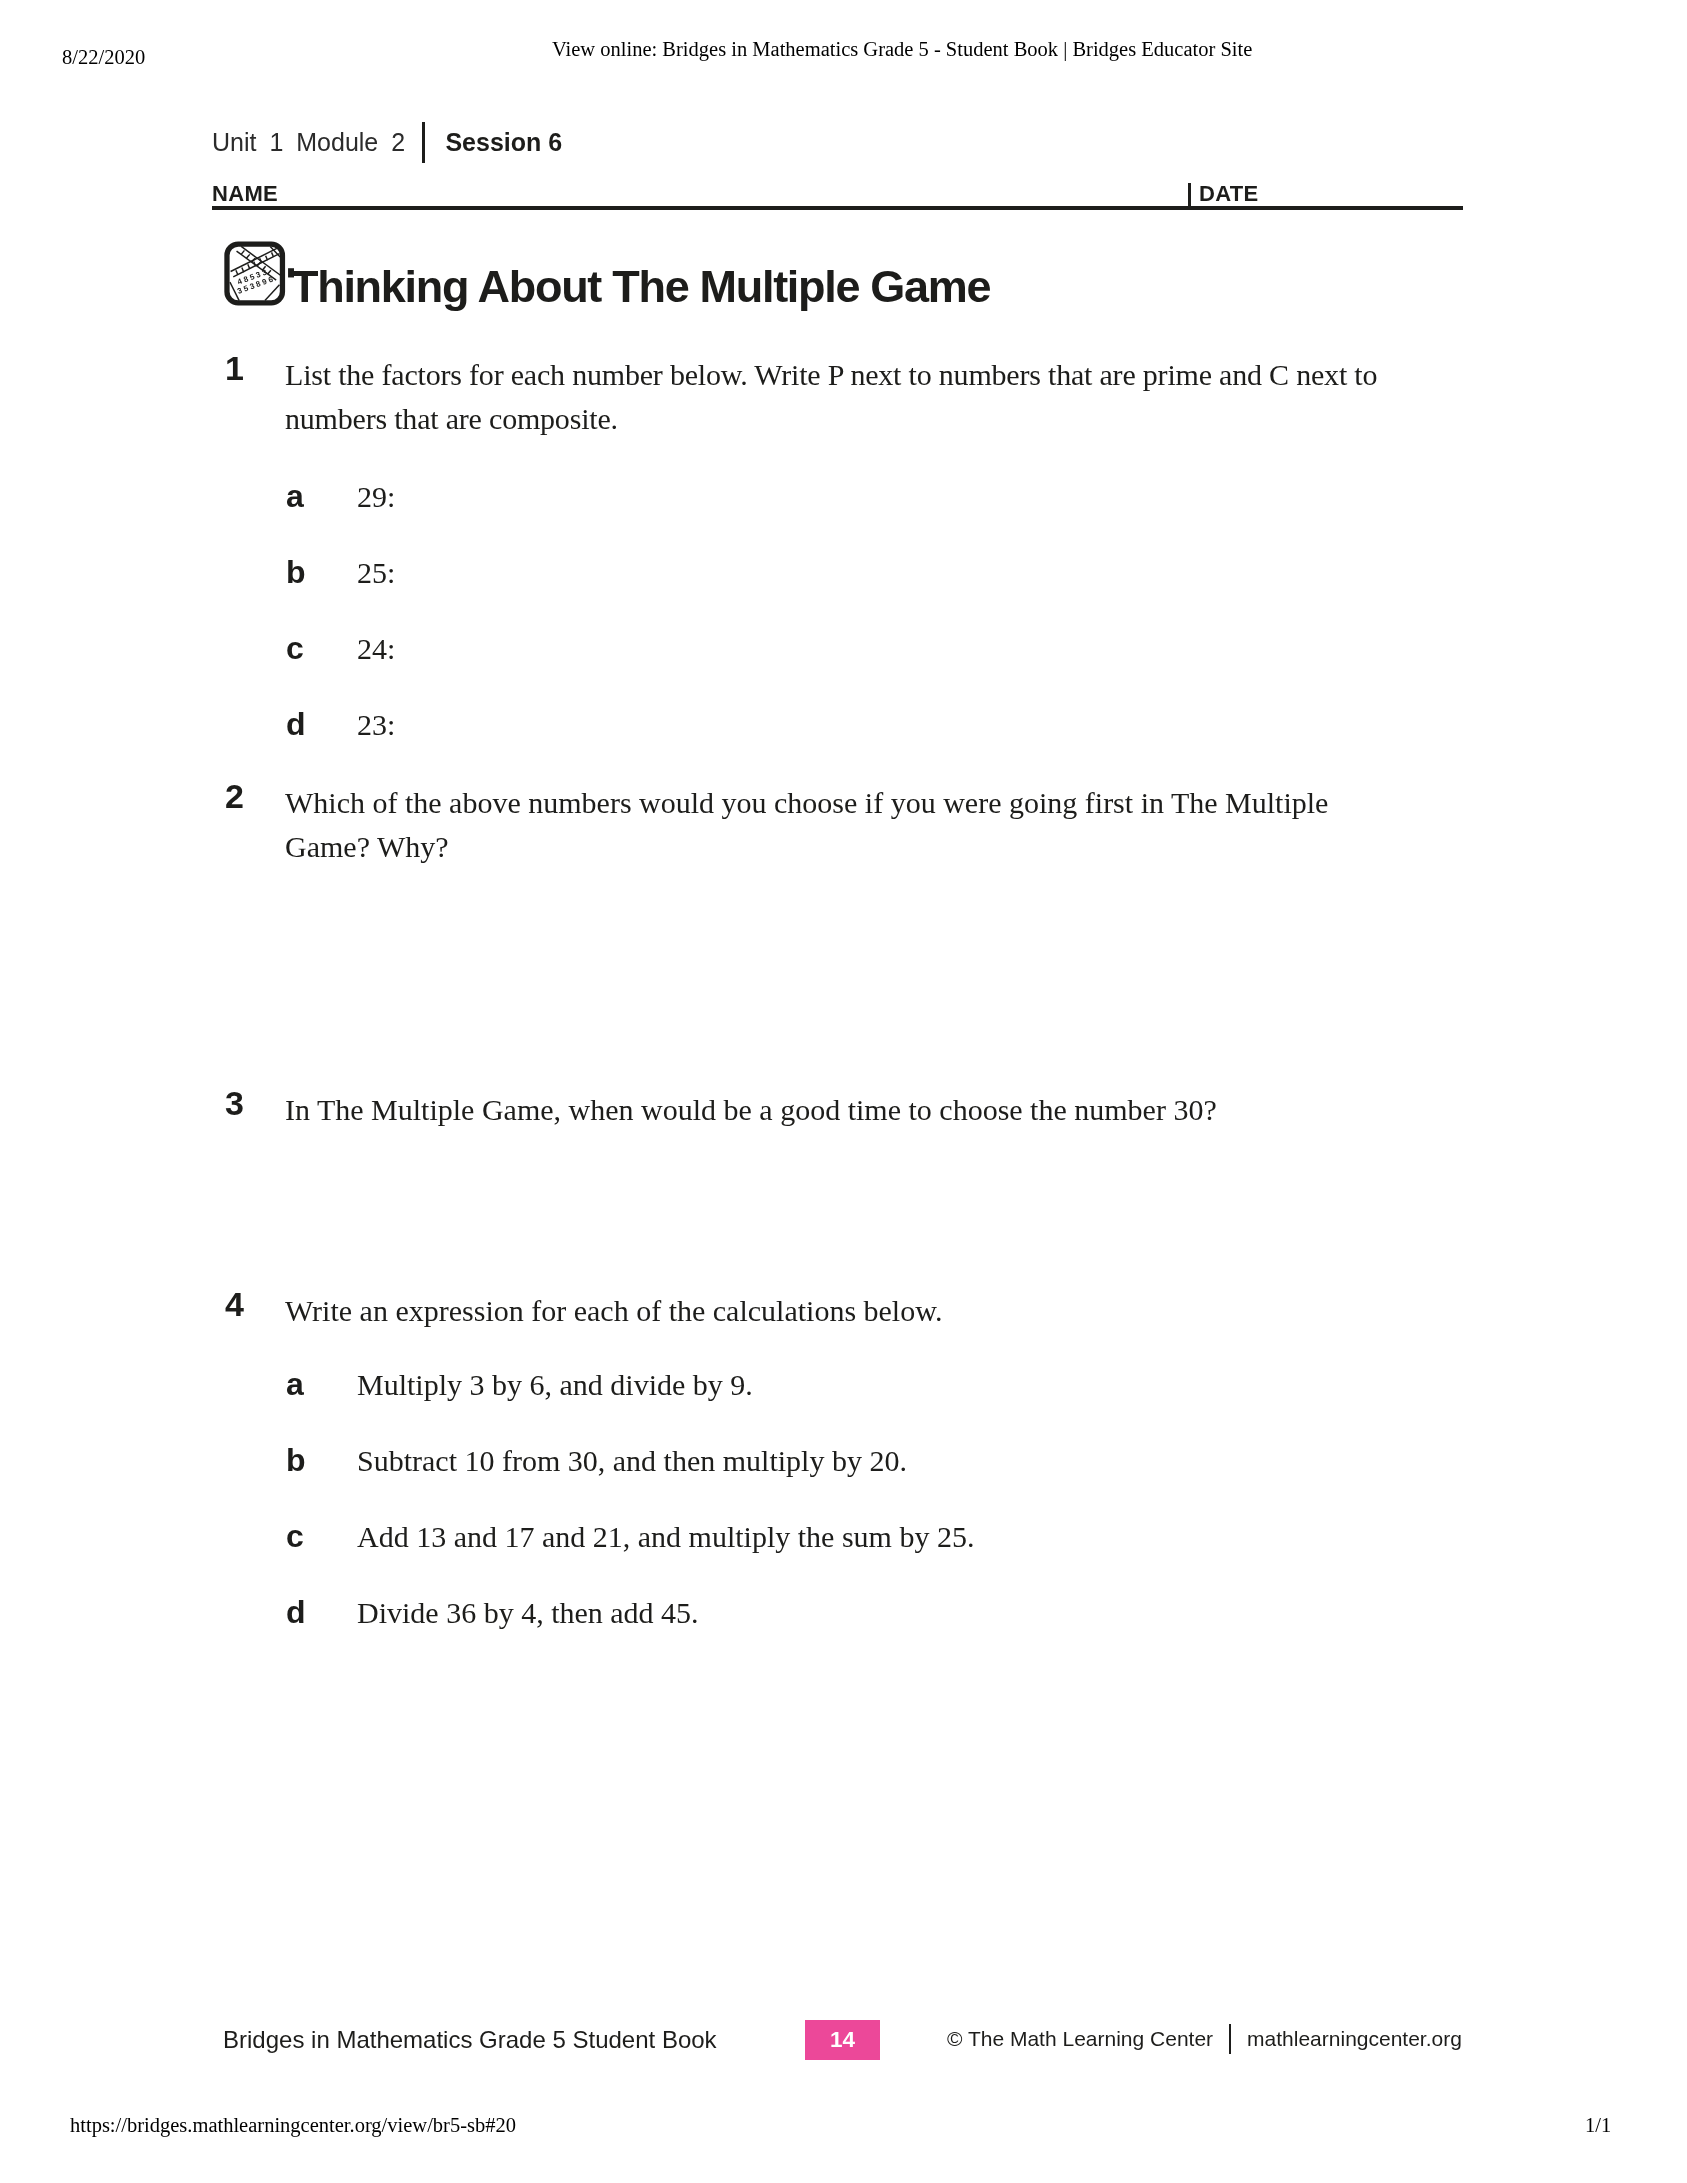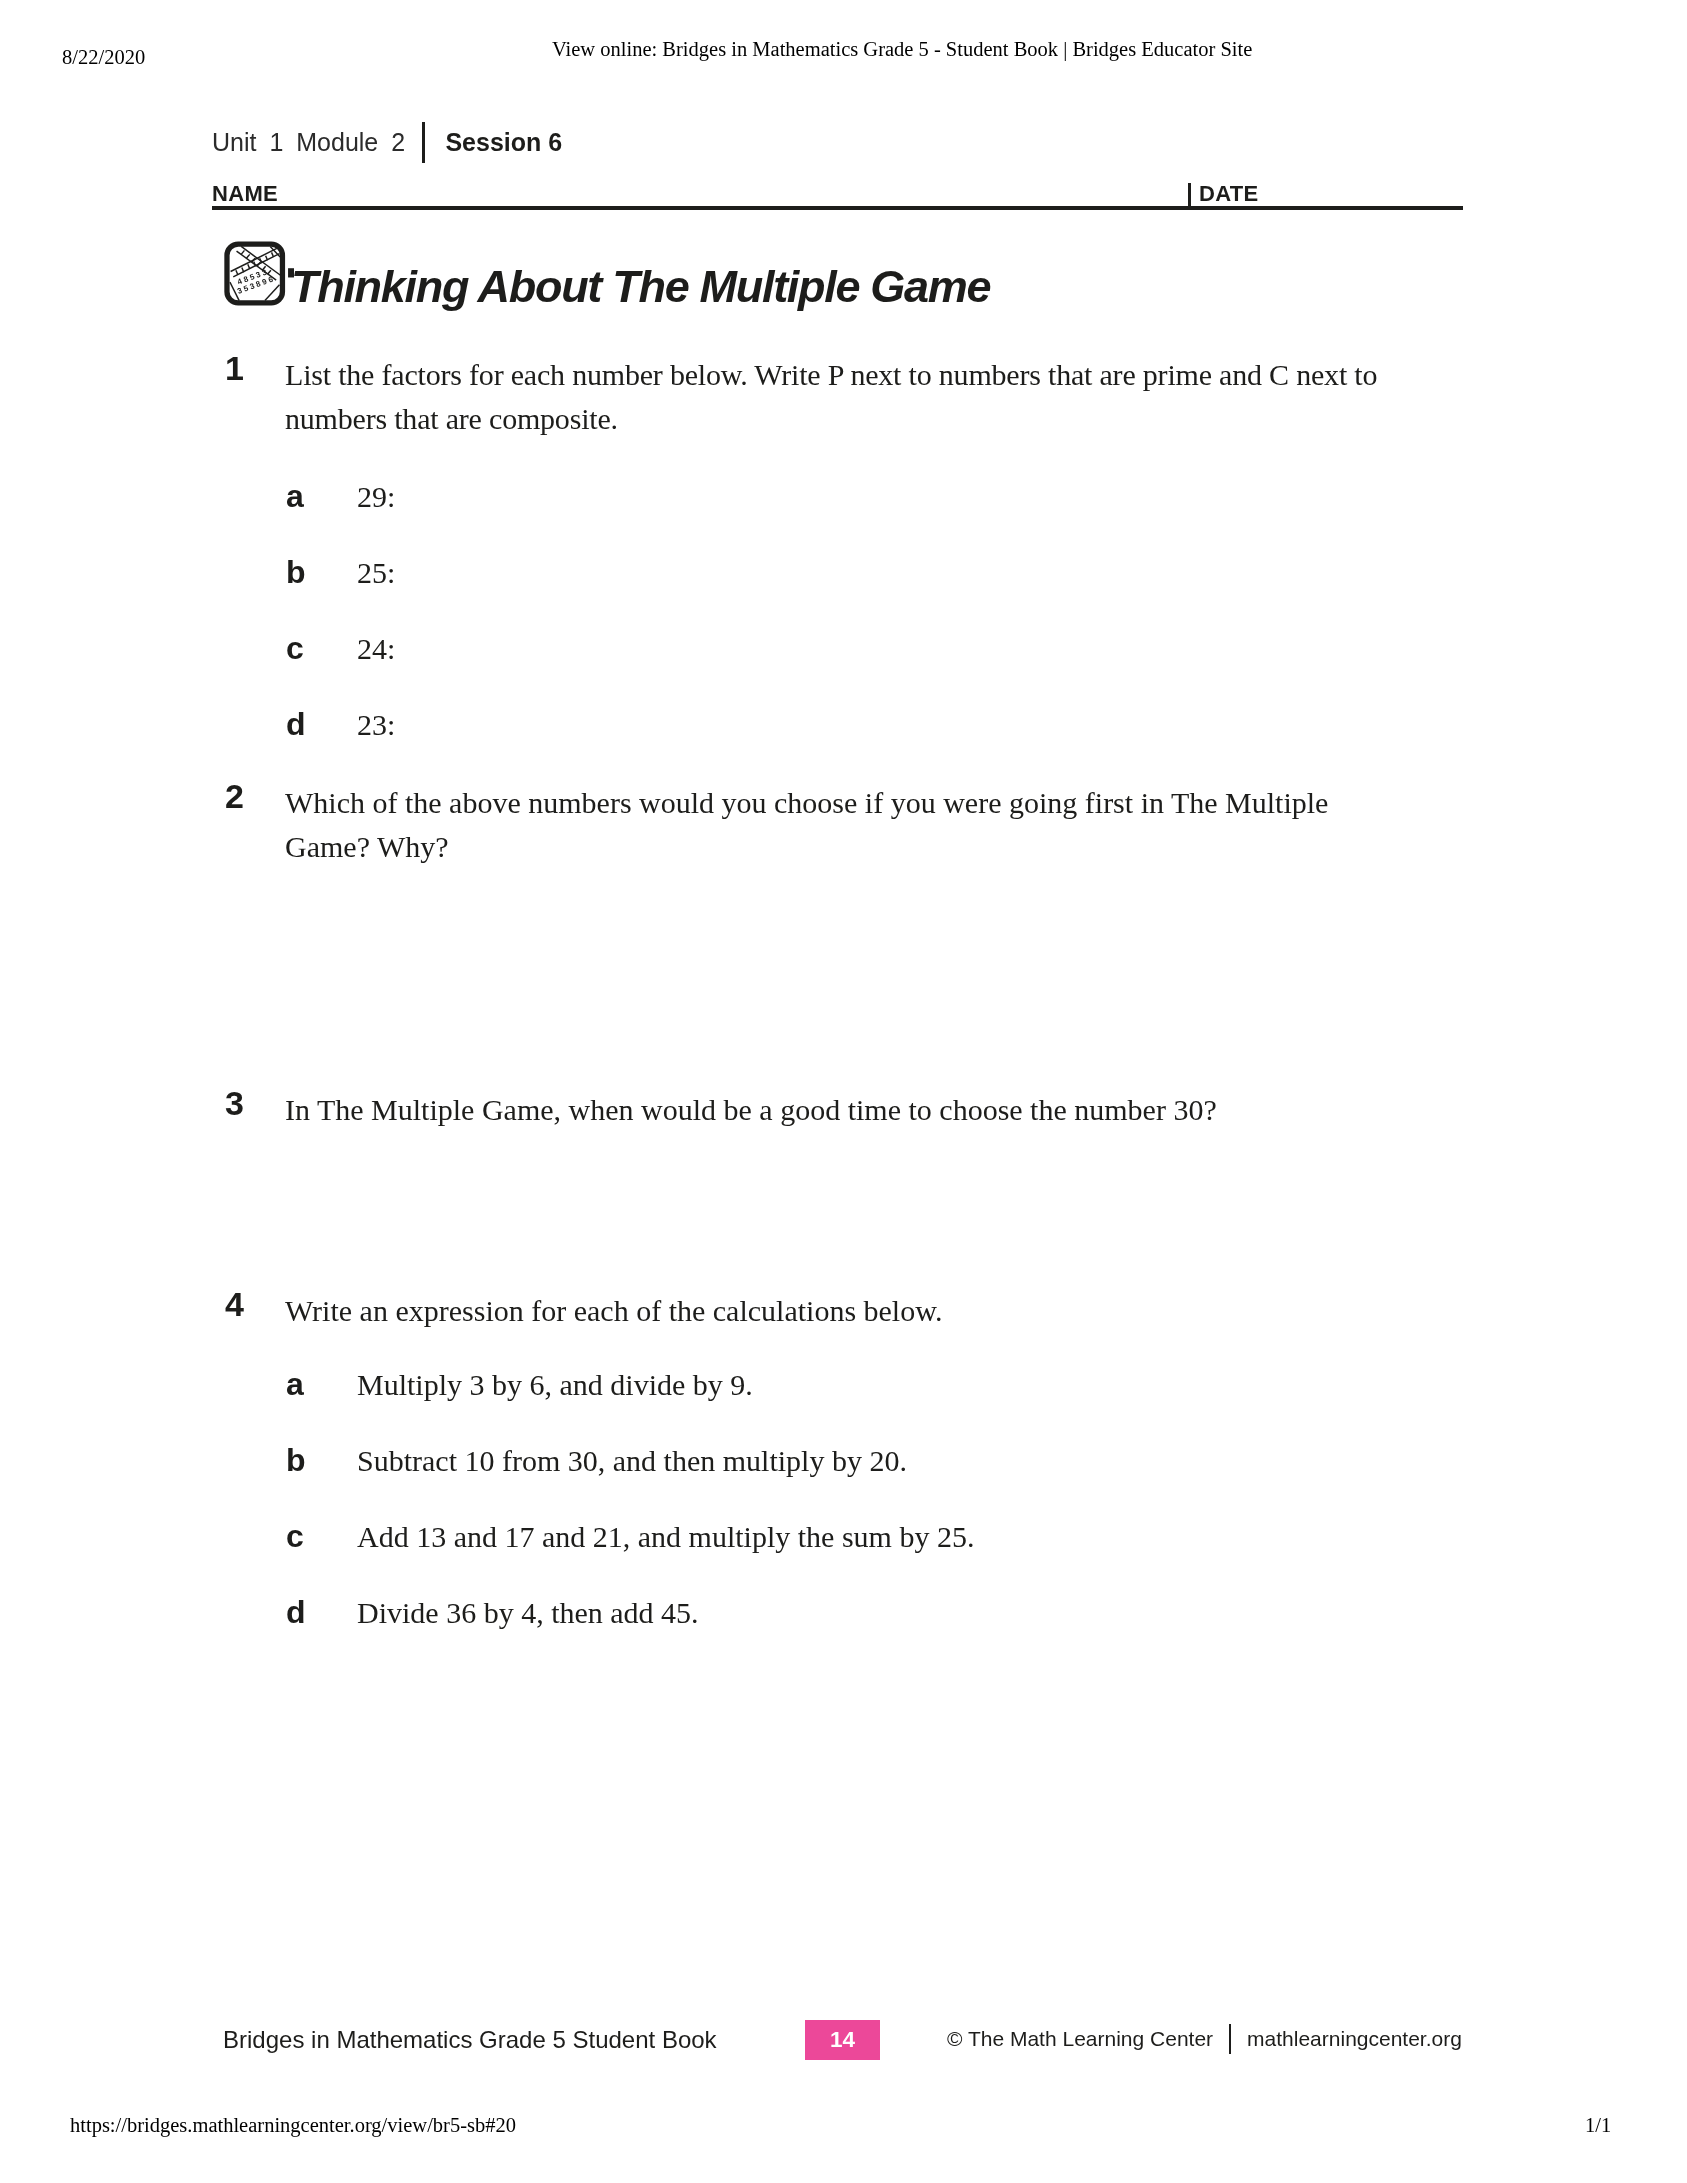--- a/index.html
+++ b/index.html
@@ -20,21 +20,21 @@
   #unit-line .unit{font-size:25px;color:#2b2b2b;word-spacing:6px;white-space:nowrap;}
   #unit-line .vsep{width:3.3px;height:41px;background:#1d1d1b;margin:0 20px 0 17px;}
   #unit-line .session{font-size:25px;font-weight:700;white-space:nowrap;}
   
   #name-label{left:212px;top:181px;font-size:22px;font-weight:700;letter-spacing:0.3px;}
   #name-rule{left:212px;top:206px;width:1251px;height:4px;background:#1d1d1b;}
   #date-sep{left:1188px;top:183px;width:3.3px;height:23px;background:#1d1d1b;}
   #date-label{left:1199px;top:181px;font-size:22px;font-weight:700;letter-spacing:0.3px;}
   
   #ws-icon{left:224px;top:241px;width:70px;height:65px;}
-  #ws-title{left:291px;top:263px;font-size:45px;font-weight:700;letter-spacing:-1.3px;margin:0;line-height:48px;white-space:nowrap;font-style:italic;}
+  #ws-title{left:291px;top:263px;font-size:45px;font-weight:700;letter-spacing:-1.3px;margin:0;line-height:48px;white-space:nowrap;}
   
   .q{position:absolute;left:225px;width:1290px;}
   .qnum{position:absolute;left:0;top:-4px;font-size:34px;font-weight:700;}
   .qtext{margin:0 0 0 60px;font-family:"Liberation Serif","DejaVu Serif",serif;font-size:30px;line-height:44px;color:#1d1d1b;}
   #q1{top:353px;}  #q1 .qtext{width:1184px;letter-spacing:-0.2px;}
   #q2{top:781px;} #q2 .qtext{width:1065px;}
   #q3{top:1088px;} #q3 .qtext{width:1184px;}
   #q4{top:1289px;} #q4 .qtext{width:1184px;}
   
   .si{position:absolute;left:286px;display:flex;}

